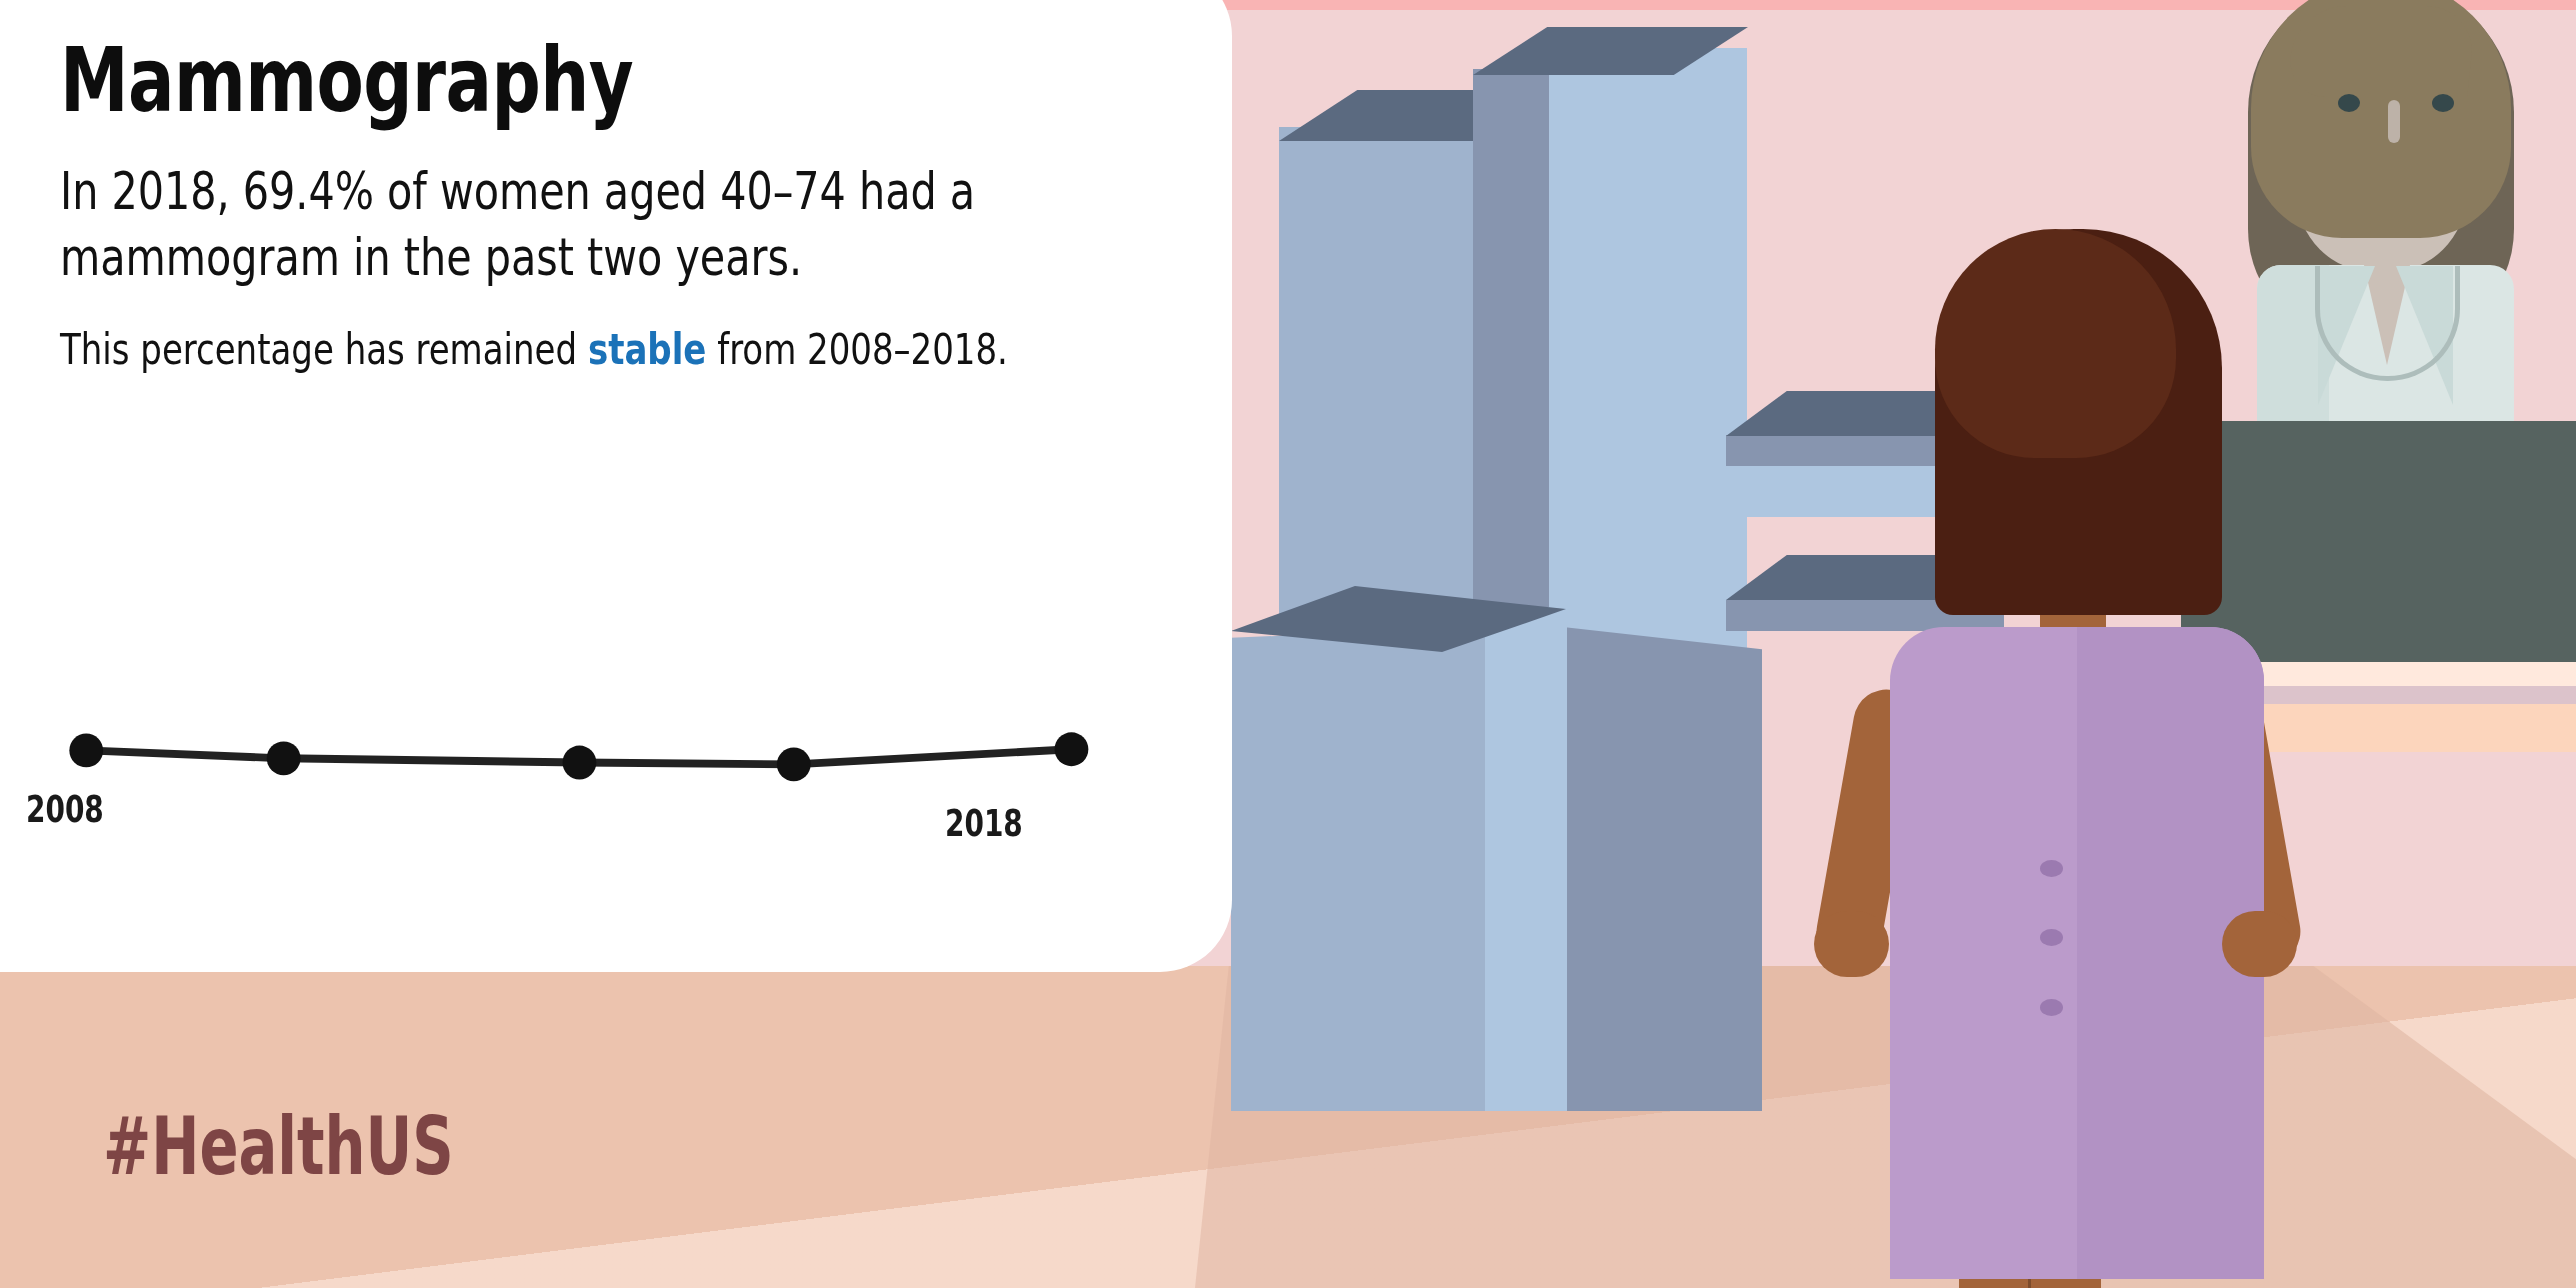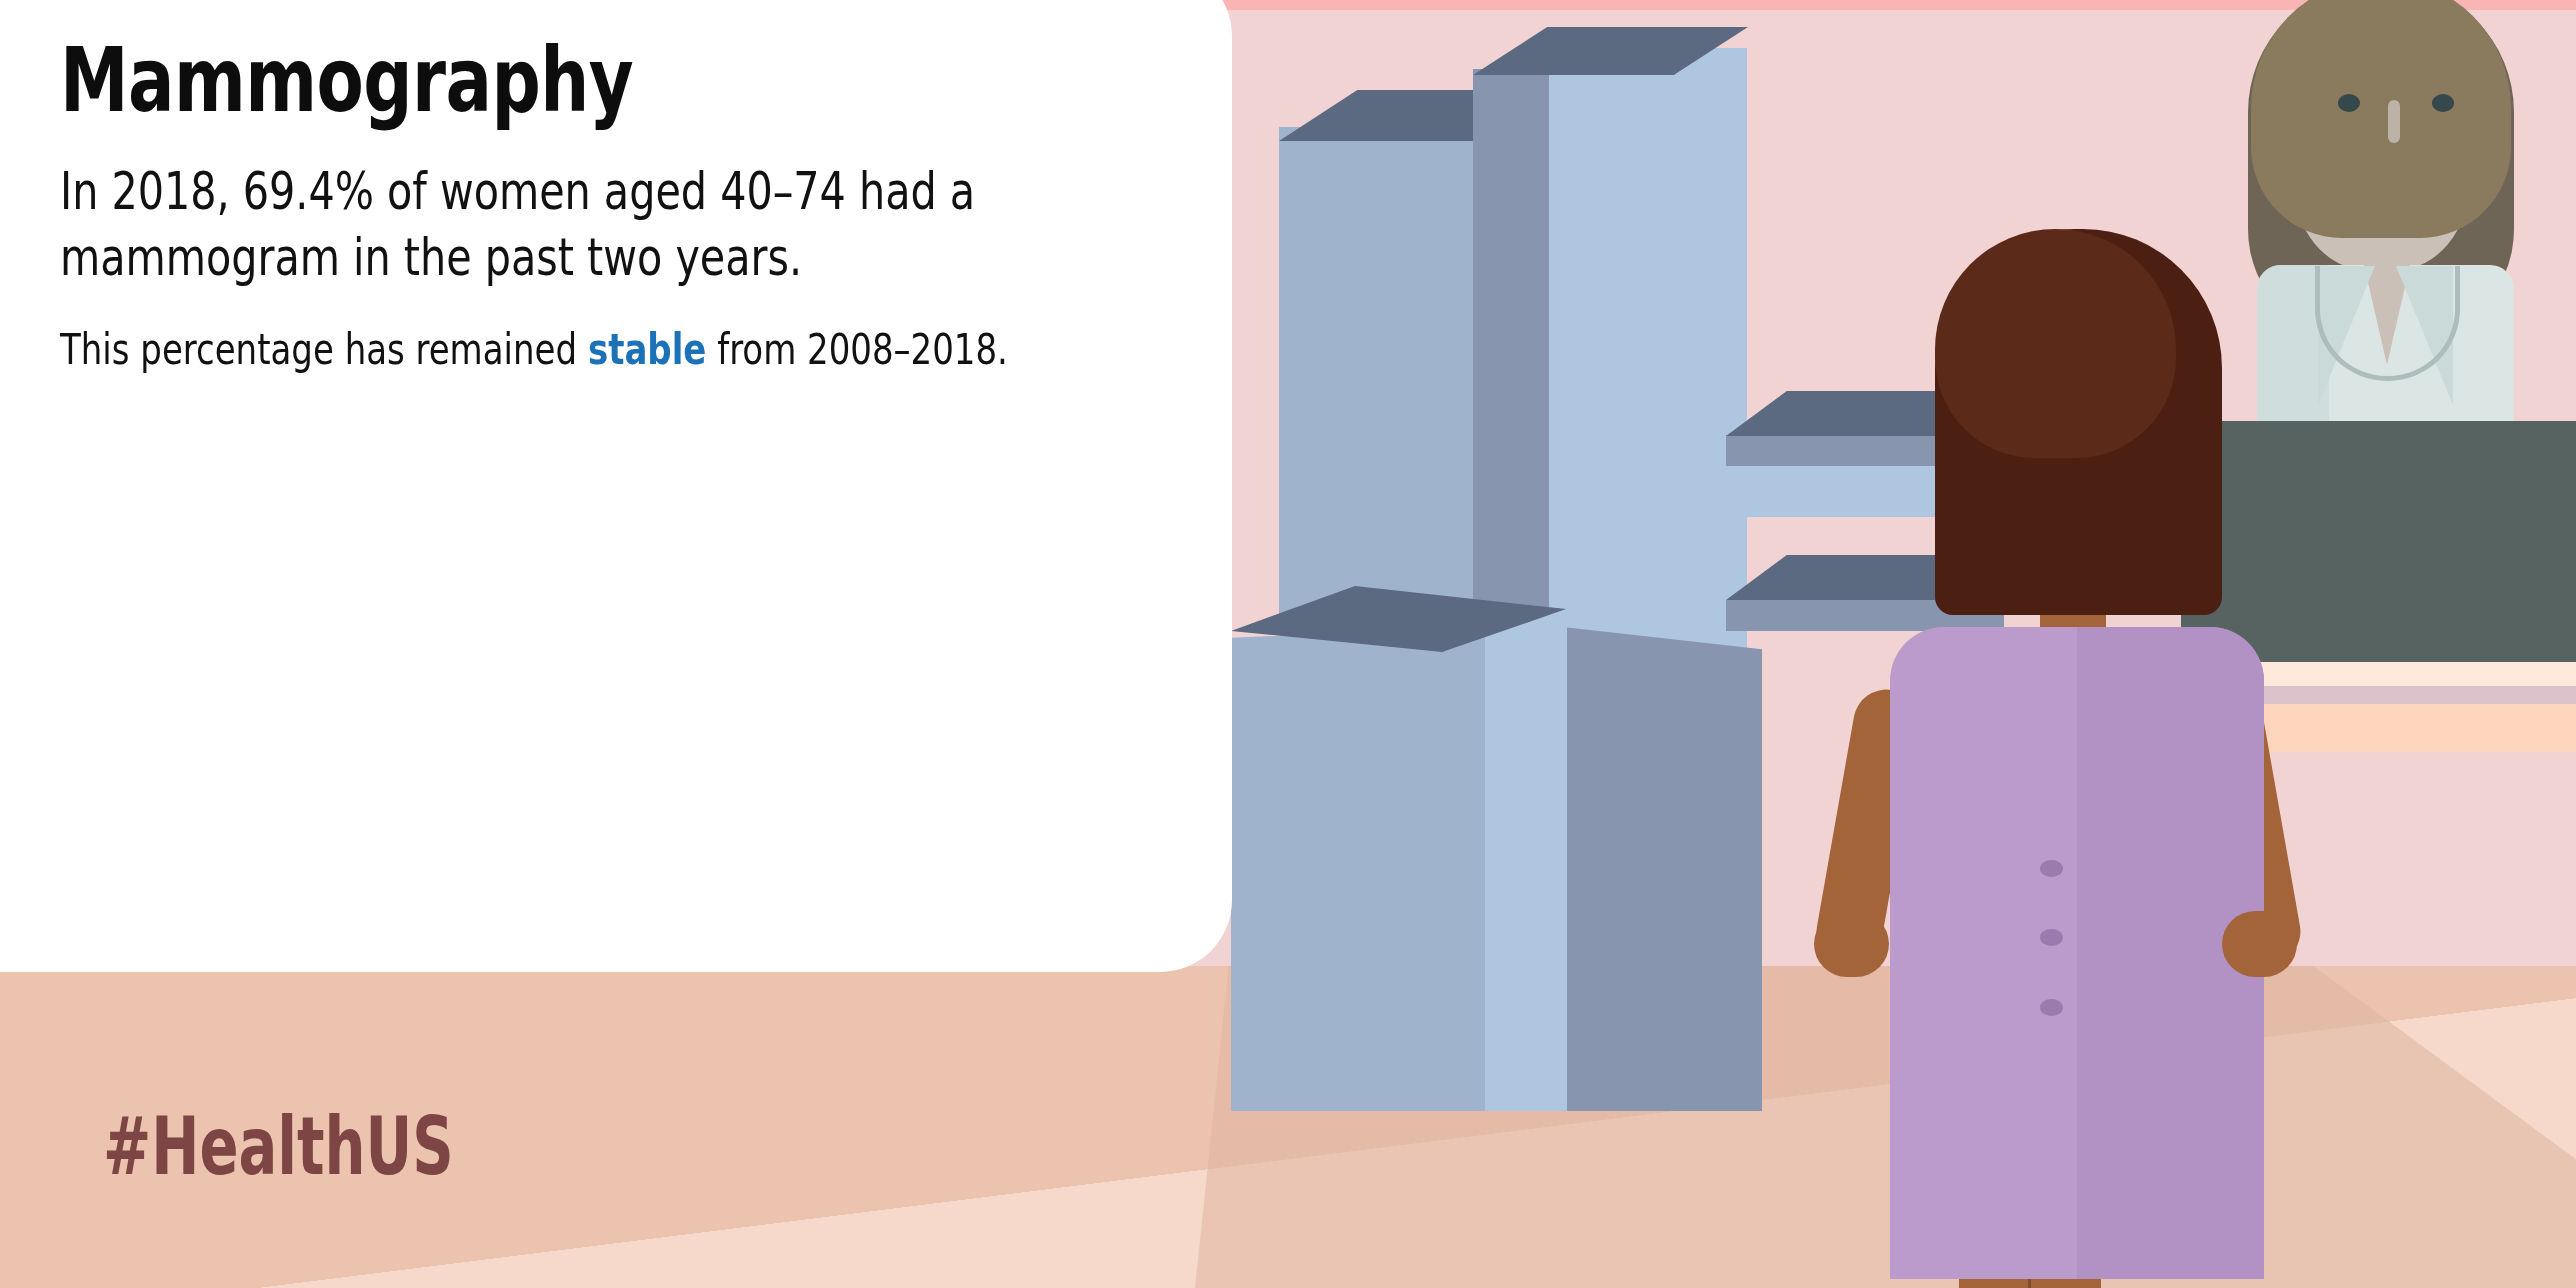--- a/index.html
+++ b/index.html
@@ -383,18 +383,32 @@
 
       <div id="title">Mammography</div>
 
       <div id="lead">In 2018, 69.4% of women aged 40–74 had a mammogram in the past two years.</div>
 
       <div id="trend">
         <span>This percentage has remained </span><span class="kw">stable</span><span> from 2008–2018.</span>
       </div>
     </div>
 
+    <div id="spark-wrap">
+      <svg id="spark-svg" width="1147" height="145" viewBox="0 0 1900 240">
+        <polyline id="spark-line" fill="none" stroke="#222222" stroke-width="13" stroke-linejoin="round" stroke-linecap="round" points="118,52 445,65 935,72 1290,75 1750,50"></polyline>
+        <g id="spark-dots">
+            <circle cx="118" cy="52" r="28" fill="#111111"></circle>
+            <circle cx="445" cy="65" r="28" fill="#111111"></circle>
+            <circle cx="935" cy="72" r="28" fill="#111111"></circle>
+            <circle cx="1290" cy="75" r="28" fill="#111111"></circle>
+            <circle cx="1750" cy="50" r="28" fill="#111111"></circle>
+          </g>
+      </svg>
+      <div class="yearlab" id="year-start">2008</div>
+      <div class="yearlab" id="year-end">2018</div>
+    </div>
   </div>
 
   <div id="hashtag">#HealthUS</div>
 
 </div>
 
 
 </body></html>

